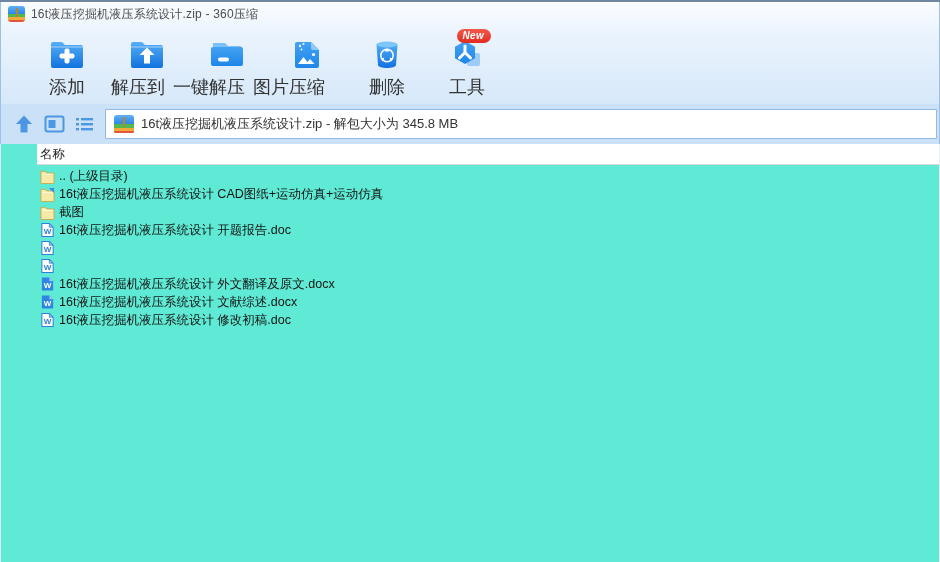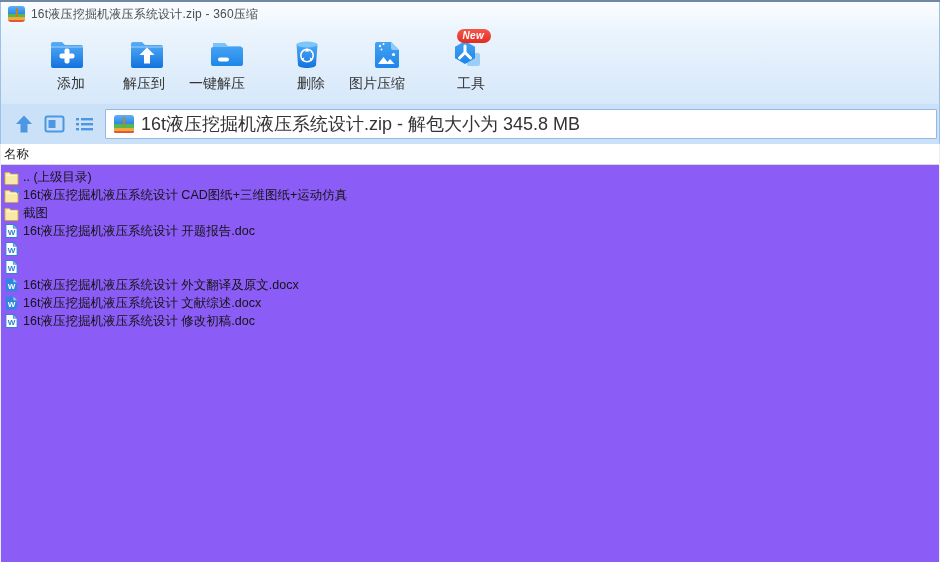--- a/index.html
+++ b/index.html
@@ -35,21 +35,21 @@
     height:78px; flex:0 0 78px;
     background:linear-gradient(#edf5fd,#d6e8fa);
     border-left:1px solid #9cc0e8; border-right:1px solid #9cc0e8;
     display:flex; align-items:flex-start; padding:10px 0 0 20px; gap:16px;
   }
   .tbtn {
     width:64px; display:flex; flex-direction:column; align-items:flex-end;
     position:relative; cursor:default; border-radius:4px; padding-top:2px;
   }
   .tbtn .tico { width:36px; height:32px; display:flex; align-items:center; justify-content:center; }
-  .tbtn .tlabel { font-size:14px; color:#333; margin-top:5px; white-space:nowrap;margin-left:15px; }
+  .tbtn .tlabel { font-size:18px; color:#333; margin-top:5px; white-space:nowrap;margin-left:15px; }
   .newbadge {
     position:absolute; top:-7px; right:-6px;
     background:linear-gradient(#f4574b,#e22c20); color:#fff;
     font-size:10px; font-style:italic; font-weight:bold;
     padding:1px 7px 2px 6px; border-radius:9px; letter-spacing:0.3px;
   }
 
   
   .navbar {
     height:40px; flex:0 0 40px;
@@ -57,32 +57,32 @@
     border-left:1px solid #9cc0e8; border-right:1px solid #9cc0e8;
     display:flex; align-items:center; padding:0 2px 0 10px;
   }
   .navico { width:26px; height:24px; display:flex; align-items:center; justify-content:center; margin-right:4px; border-radius:3px; }
   .addressbar {
     flex:1; height:30px; background:#ffffff;
     border:1px solid #8fb9e6; border-radius:1px;
     display:flex; align-items:center; padding:0 8px; gap:7px;
     margin-left:4px;
   }
-  .addressbar .addr-text { font-size:18px; color:#333; white-space:nowrap; overflow:hidden; }
-
-  
-  .filearea { flex:1; background:#8b5cf6; display:flex; flex-direction:column; overflow:hidden;
-    border-left:1px solid #e8eef5; border-right:1px solid #e8eef5; }
+  .addressbar .addr-text { font-size:13px; color:#333; white-space:nowrap; overflow:hidden; }
+
+  
+  .filearea { flex:1; background:#5eead4; display:flex; flex-direction:column; overflow:hidden;
+    border-left:1px solid #e8eef5; border-right:1px solid #e8eef5;padding-left:36px; }
   .listheader {
     height:21px; flex:0 0 21px; display:flex; align-items:center;
     padding-left:3px; font-size:12.5px; color:#222;
     border-bottom:1px solid #dadada; background:#fff;
   }
   .rows { padding-top:3px; }
-  .frow { height:18px; display:flex; align-items:center; padding-left:2px; gap:4px; cursor:default; }
+  .frow { height:18px; display:flex; padding-left:2px; gap:4px; cursor:default; }
   .frow .fico { width:16px; height:16px; flex:0 0 16px; display:flex; align-items:center; justify-content:center; }
   .frow .fname { font-size:12.5px; color:#141414; white-space:nowrap; }
 </style>
 </head>
 <body>
 
 <svg width="0" height="0" style="position:absolute">
   <defs>
     <linearGradient id="bluegrad" x1="0" y1="0" x2="0" y2="1">
       <stop offset="0" stop-color="#55aef6"></stop>
@@ -140,44 +140,44 @@
           <path d="M2 10 a2 2 0 0 1 2-2 h28 a2 2 0 0 1 2 2 v15 a2 2 0 0 1-2 2 H4 a2 2 0 0 1-2-2 z" fill="url(#bluegrad2)"></path>
           <rect x="9" y="18.5" width="11" height="4" rx="2" fill="#fff"></rect>
         </svg>
       </span>
       <span class="tlabel">一键解压</span>
     </div>
 
     <div class="tbtn">
       <span class="tico">
         <svg width="36" height="31" viewBox="0 0 36 31">
-          <path d="M7.5 5.5 C7.5 3 28.5 3 28.5 5.5 L27 26 C26.8 30 9.2 30 9 26 Z" fill="url(#bluegrad)"></path>
-          <ellipse cx="18" cy="5.5" rx="10.5" ry="3" fill="#7cc6f9"></ellipse>
-          <circle cx="18" cy="16.5" r="6.2" fill="none" stroke="#fff" stroke-width="1.5"></circle>
-          <path d="M18 9.2 l2.2 3.4 h-4.4 Z" fill="#fff"></path>
-          <path d="M11.6 19.8 l3.8-1.3 -1.3 4 Z" fill="#fff"></path>
-          <path d="M24.4 19.8 l-3.8-1.3 1.3 4 Z" fill="#fff"></path>
-        </svg>
-      </span>
-      <span class="tlabel">删除</span>
-    </div>
-
-    <div class="tbtn">
-      <span class="tico">
-        <svg width="36" height="31" viewBox="0 0 36 31">
           <path d="M8 3 a2 2 0 0 0-2 2 v22 a2 2 0 0 0 2 2 h20 a2 2 0 0 0 2-2 V11 l-8-8 Z" fill="url(#bluegrad2)"></path>
           <path d="M22 3 v6 a2 2 0 0 0 2 2 h6 Z" fill="#8ecbfa"></path>
           <circle cx="11" cy="7" r="1.2" fill="#fff"></circle>
           <circle cx="14.5" cy="5" r="1" fill="#fff"></circle>
           <circle cx="12.5" cy="10.5" r="0.9" fill="#fff"></circle>
           <circle cx="24.5" cy="15.5" r="1.6" fill="#fff"></circle>
           <path d="M9 25 l5.5-7 4 5 2.5-3 4.5 5 Z" fill="#fff"></path>
         </svg>
       </span>
       <span class="tlabel">图片压缩</span>
+    </div>
+
+    <div class="tbtn">
+      <span class="tico">
+        <svg width="36" height="31" viewBox="0 0 36 31">
+          <path d="M7.5 5.5 C7.5 3 28.5 3 28.5 5.5 L27 26 C26.8 30 9.2 30 9 26 Z" fill="url(#bluegrad)"></path>
+          <ellipse cx="18" cy="5.5" rx="10.5" ry="3" fill="#7cc6f9"></ellipse>
+          <circle cx="18" cy="16.5" r="6.2" fill="none" stroke="#fff" stroke-width="1.5"></circle>
+          <path d="M18 9.2 l2.2 3.4 h-4.4 Z" fill="#fff"></path>
+          <path d="M11.6 19.8 l3.8-1.3 -1.3 4 Z" fill="#fff"></path>
+          <path d="M24.4 19.8 l-3.8-1.3 1.3 4 Z" fill="#fff"></path>
+        </svg>
+      </span>
+      <span class="tlabel">删除</span>
     </div>
 
     <div class="tbtn">
       <span class="newbadge">New</span>
       <span class="tico">
         <svg width="36" height="31" viewBox="0 0 36 31">
           <rect x="18" y="14" width="13" height="13" rx="2" fill="#9bcdf8"></rect>
           <path d="M16 2 L26 7.8 V19.2 L16 25 L6 19.2 V7.8 Z" fill="url(#bluegrad2)"></path>
           <path d="M16 13.5 V7 M16 13.5 L10.5 19 M16 13.5 L21.5 19" stroke="#fff" stroke-width="3" stroke-linecap="round" fill="none"></path>
         </svg>
@@ -237,21 +237,21 @@
       </div>
 
       <div class="frow">
         <span class="fico">
           <svg width="15" height="15" viewBox="0 0 16 16">
               <path d="M1 2.5 h4.8 l1.4 1.8 H15 v10.4 a0.8 0.8 0 0 1-0.8 0.8 H1.8 A0.8 0.8 0 0 1 1 14.7 Z" fill="#f7e9a8" stroke="#c9a23c" stroke-width="0.9"></path>
               <path d="M2.2 5.6 h11.6" stroke="#fffbe2" stroke-width="1"></path>
               <path d="M9.5 1 H15 V6.5 Z" fill="#3b8de8"></path>
             </svg>
         </span>
-        <span class="fname">16t液压挖掘机液压系统设计 CAD图纸+三维图纸+运动仿真</span>
+        <span class="fname">16t液压挖掘机液压系统设计 CAD图纸+运动仿真+运动仿真</span>
       </div>
 
       <div class="frow">
         <span class="fico">
           <svg width="15" height="15" viewBox="0 0 16 16">
               <path d="M1 2.5 h4.8 l1.4 1.8 H15 v10.4 a0.8 0.8 0 0 1-0.8 0.8 H1.8 A0.8 0.8 0 0 1 1 14.7 Z" fill="#f7e9a8" stroke="#c9a23c" stroke-width="0.9"></path>
               <path d="M2.2 5.6 h11.6" stroke="#fffbe2" stroke-width="1"></path>
             </svg>
         </span>
         <span class="fname">截图</span>

